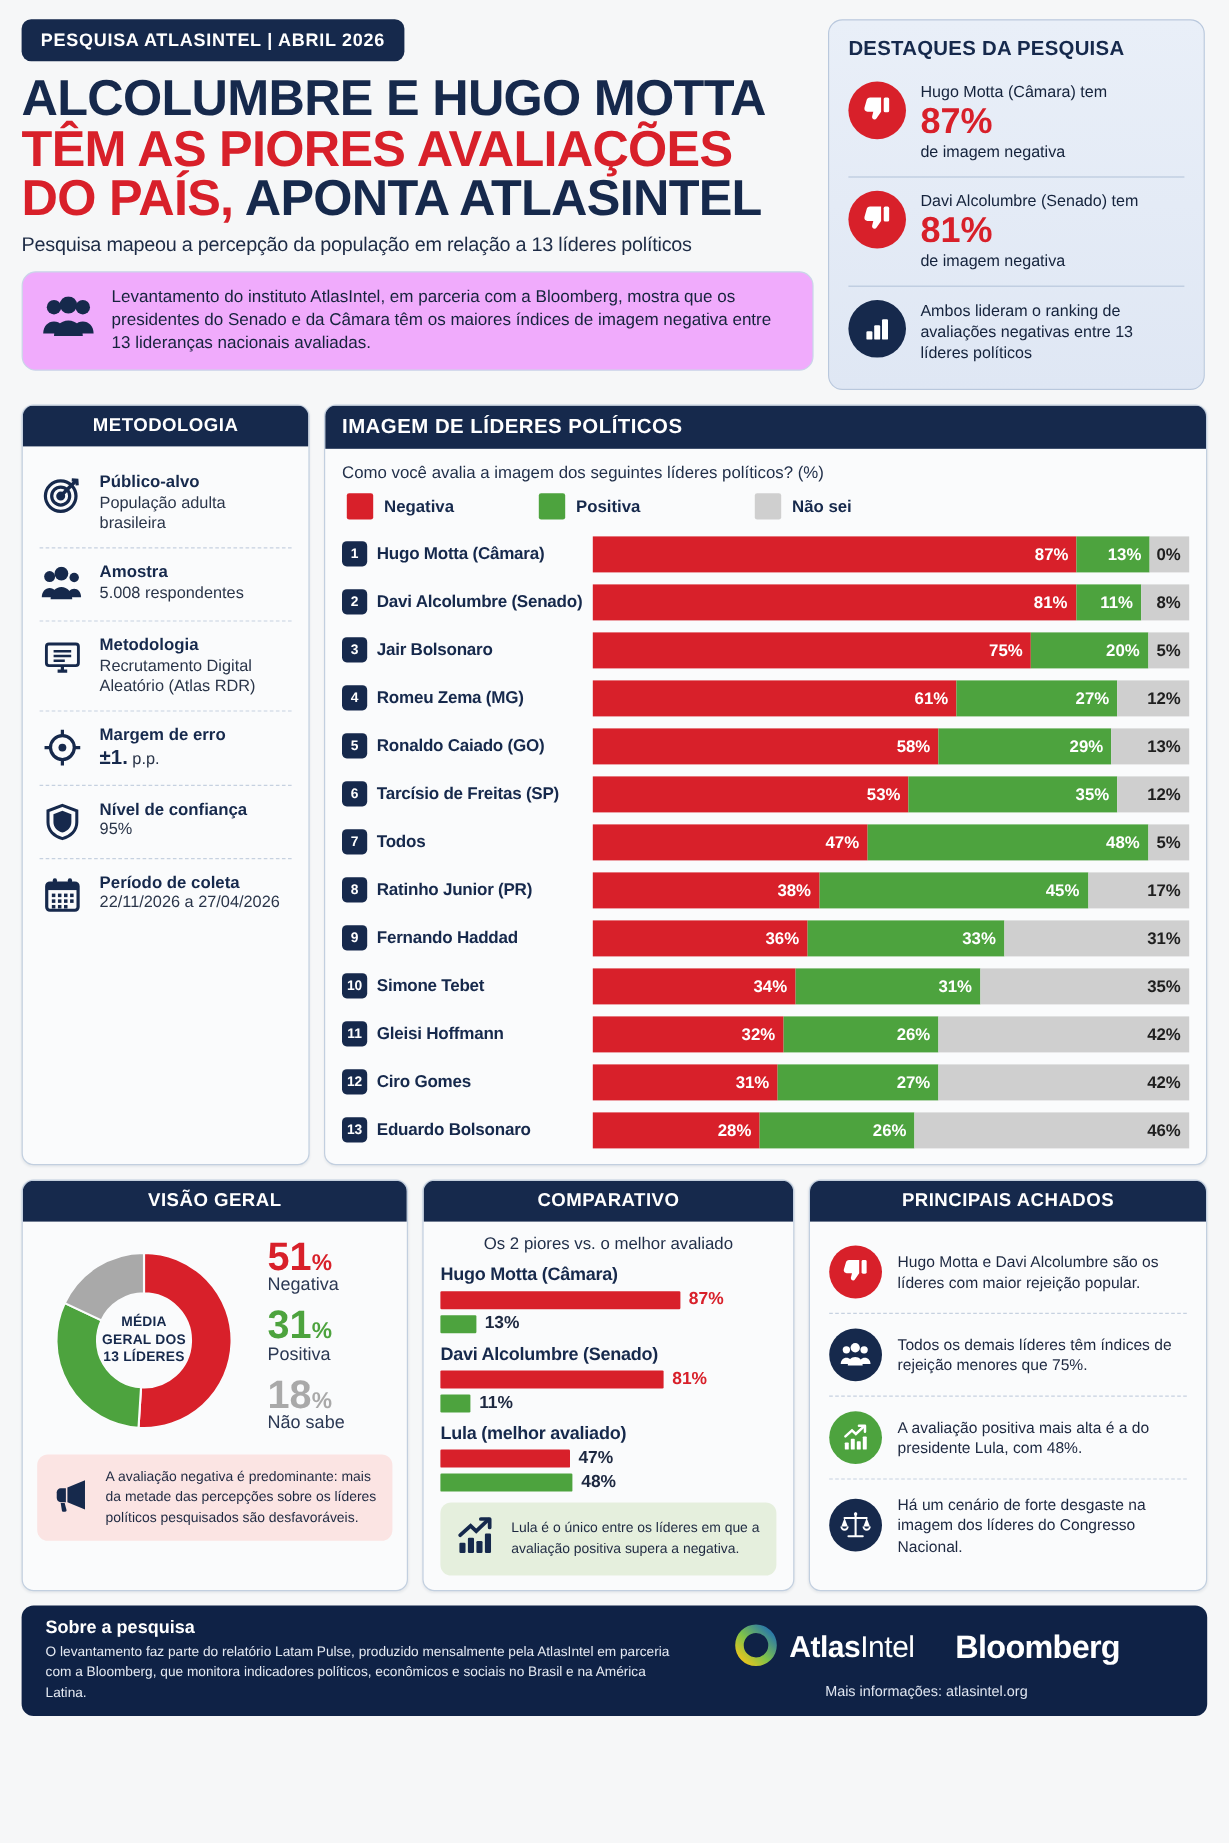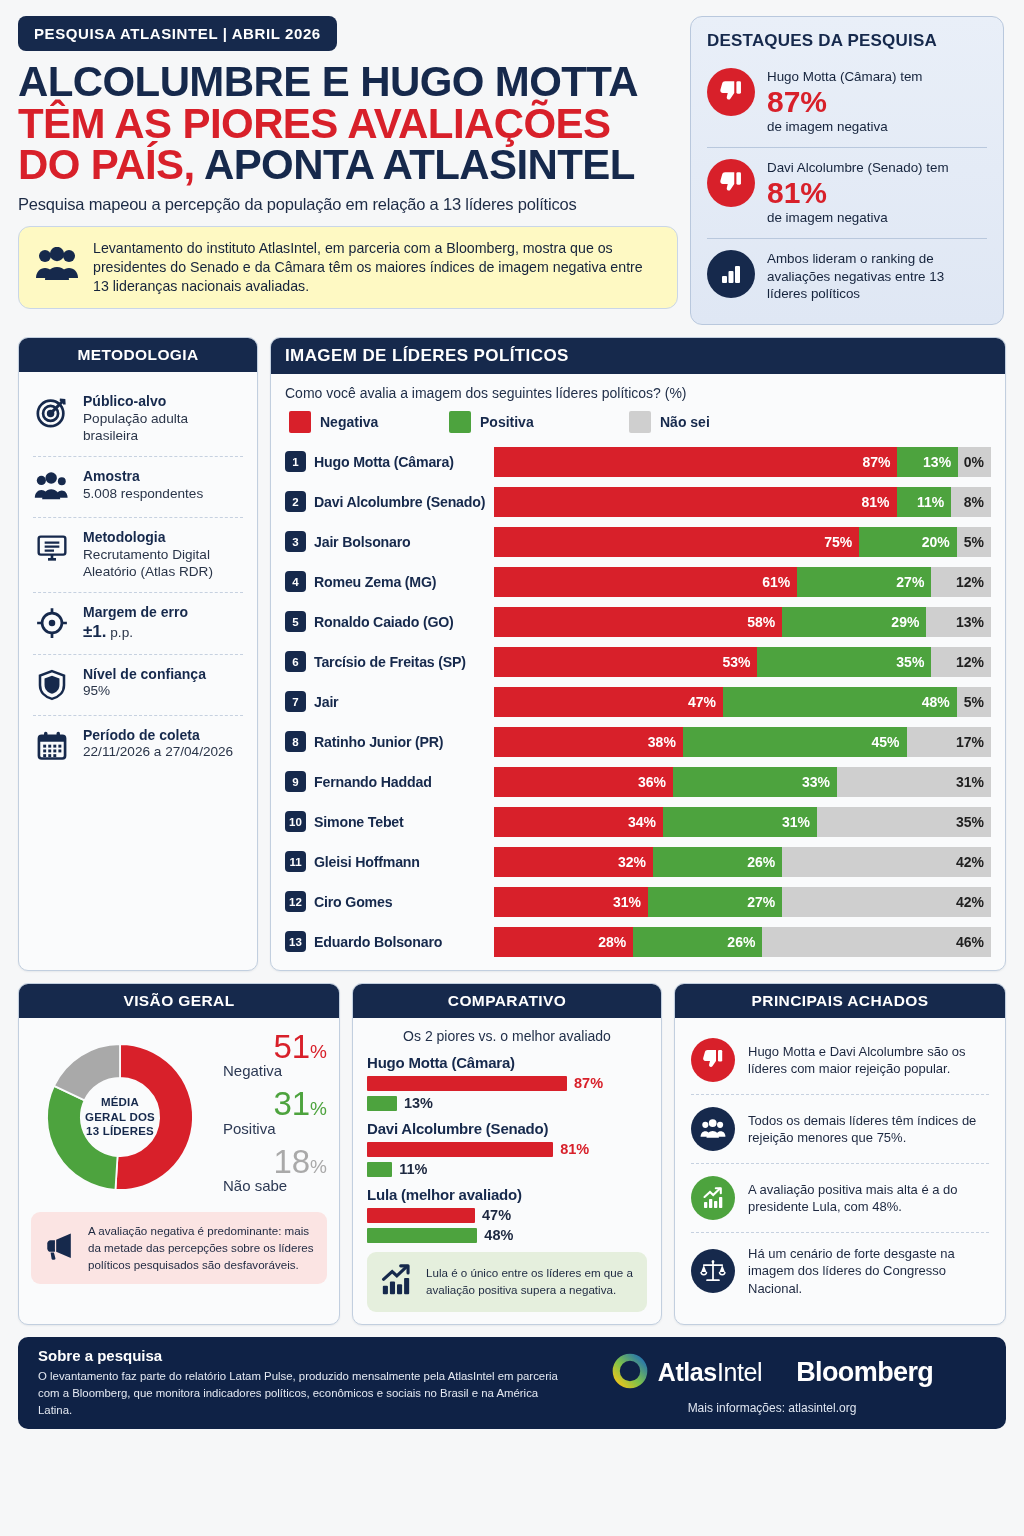--- a/index.html
+++ b/index.html
@@ -22,21 +22,21 @@
   .headline{margin-top:10px;font-size:42px;line-height:0.99;font-weight:bold;letter-spacing:-0.6px;}
   .headline .l1{color:#16294c;display:block;}
   .headline .l2{color:#d8202a;display:block;}
   .headline .l3{display:block;}
   .headline .l3 .red{color:#d8202a;}
   .headline .l3 .navy{color:#16294c;}
   .subhead{margin-top:9px;font-size:16.5px;color:#1d2b45;letter-spacing:-.2px;}
 
   .intro-box{
     margin-top:12px;display:flex;align-items:center;gap:14px;
-    border:1px solid #c9d6e8;background:#fef9c3;border-radius:12px;
+    border:1px solid #c9d6e8;background:#f0abfc;border-radius:12px;
     padding:12px 16px;
   }
   .intro-box p{font-size:14.2px;line-height:1.35;color:#15233c;}
 
   
   .highlights{
     width:314px;border:1px solid #b9c8dd;border-radius:12px;
     background:linear-gradient(180deg,#e9eff8 0%,#dfe7f4 100%);
     padding:14px 16px 10px;
   }
@@ -104,21 +104,21 @@
   .ov-body{padding:10px 12px 10px;}
   .ov-top{display:flex;align-items:center;gap:6px;}
   .donut-wrap{position:relative;width:178px;height:178px;flex:0 0 auto;}
   .donut-center{
     position:absolute;inset:0;display:flex;flex-direction:column;
     align-items:center;justify-content:center;text-align:center;
     font-size:11.5px;font-weight:bold;line-height:1.28;color:#16294c;letter-spacing:.2px;
   }
   .ov-legend{flex:1;padding-left:8px;}
   .ov-l{margin-bottom:9px;}
-  .ov-num{font-size:33px;font-weight:normal;line-height:.95;text-align:right;}
+  .ov-num{font-size:33px;font-weight:bold;line-height:.95;}
   .ov-num .pct{font-size:19px;}
   .ov-cap{font-size:15px;color:#2c3954;margin-top:0px;}
   .ov-l.neg .ov-num{color:#d8202a;}
   .ov-l.pos .ov-num{color:#4da33e;}
   .ov-l.dk .ov-num{color:#a9a9a9;}
   .callout{
     display:flex;gap:11px;align-items:center;border-radius:9px;padding:11px 12px;margin-top:6px;
   }
   .callout.pink{background:#fbe4e3;}
   .callout.green{background:#e5efdd;}
@@ -420,21 +420,21 @@
               <div class="rank">6</div>
               <div class="rname">Tarcísio de Freitas (SP)</div>
               <div class="track">
                 <div class="seg neg" style="width: 53%;">53%</div>
                 <div class="seg pos" style="width: 35%;">35%</div>
                 <div class="seg dk" style="width: 12%;">12%</div>
               </div>
             </div>
             <div class="row">
               <div class="rank">7</div>
-              <div class="rname">Jair</div>
+              <div class="rname">Todos</div>
               <div class="track">
                 <div class="seg neg" style="width: 47%;">47%</div>
                 <div class="seg pos" style="width: 48%;">48%</div>
                 <div class="seg dk" style="width: 7%;">5%</div>
               </div>
             </div>
             <div class="row">
               <div class="rank">8</div>
               <div class="rname">Ratinho Junior (PR)</div>
               <div class="track">

